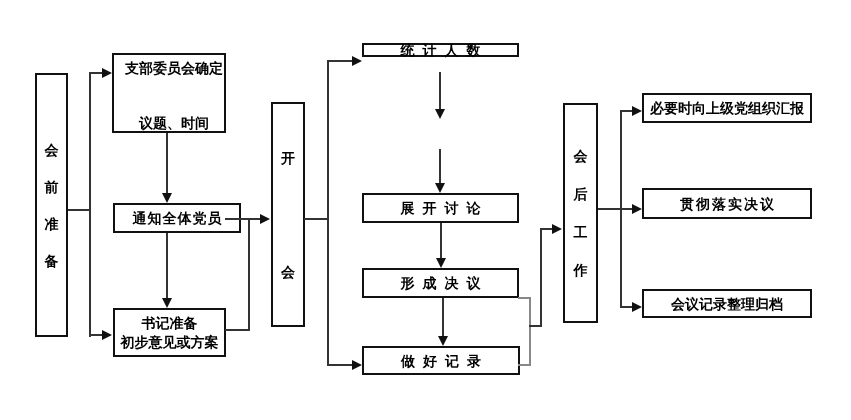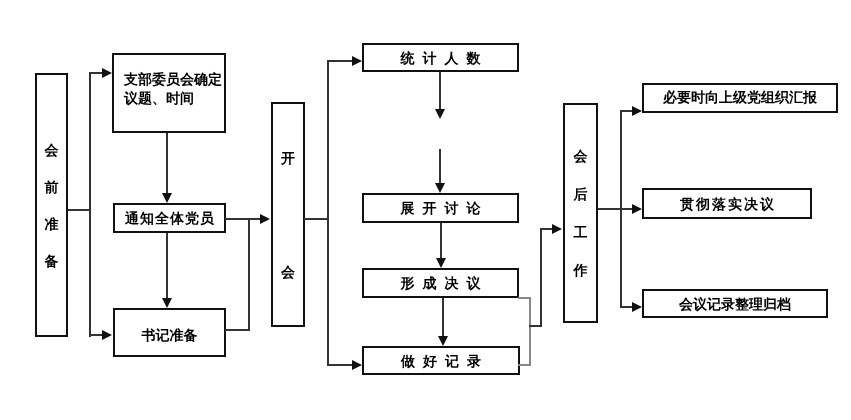--- a/index.html
+++ b/index.html
@@ -14,22 +14,22 @@
   .cbox{display:flex;align-items:center;justify-content:center;}
   .vbox{display:flex;flex-direction:column;align-items:center;justify-content:center;}
   .vbox span{display:block;}
   .gap23{gap:23px;}
   .gap100{gap:100px;}
   .gap24{gap:24px;}
   .ls8{letter-spacing:8px;text-indent:8px;}
   .ls2{letter-spacing:2px;text-indent:2px;}
   .ls1{letter-spacing:1px;text-indent:1px;}
   .twoline{display:flex;flex-direction:column;justify-content:flex-start;}
-  .tl-left{align-items:flex-start;padding:15px 0 0 10px;}
-  .tl-center{align-items:center;padding-top:16px;}
+  .tl-left{align-items:center;padding:4px 0 0 10px;gap:36px;}
+  .tl-center{align-items:center;padding-top:4px;}
   .twoline div{line-height:19px;}
   .line{position:absolute;background:#333;}
   .gline{position:absolute;background:#888;}
   .ah-r{position:absolute;width:0;height:0;border-top:5px solid transparent;
         border-bottom:5px solid transparent;border-left:10px solid #111;}
   .ah-d{position:absolute;width:0;height:0;border-left:5px solid transparent;
         border-right:5px solid transparent;border-top:10px solid #111;}
 </style>
 </head>
 <body>
@@ -53,40 +53,41 @@
       <span>后</span>
       <span>工</span>
       <span>作</span>
     </div>
 
   <div class="box twoline tl-left" style="left:112px;top:53px;width:114px;height:80px;">
     <div>支部委员会确定</div>
     <div>议题、时间</div>
   </div>
 
-  <div class="box cbox ls1" style="left:113px;top:203px;width:113px;height:30px;">通知全体党员</div>
+  <div class="box cbox ls1" style="left:113px;top:203px;width:128px;height:30px;">通知全体党员</div>
 
   <div class="box twoline tl-center" style="left:113px;top:308px;width:113px;height:49px;">
     <div>书记准备</div>
+    <div>初步意见或方案</div>
   </div>
 
-  <div class="box cbox ls8" style="left:362px;top:43px;width:157px;height:29px;">统计人数</div>
+  <div class="box cbox ls8" style="left:362px;top:43px;width:157px;height:14px;">统计人数</div>
 
 
   <div class="box cbox ls8" style="left:362px;top:193px;width:157px;height:30px;">展开讨论</div>
 
   <div class="box cbox ls8" style="left:362px;top:346px;width:158px;height:29px;">做好记录</div>
 
   <div class="box cbox ls8" style="left:362px;top:268px;width:157px;height:30px;">形成决议</div>
 
-  <div class="box cbox" style="left:642px;top:83px;width:196px;height:30px;font-family:Liberation Mono, monospace;">必要时向上级党组织汇报</div>
+  <div class="box cbox" style="left:642px;top:93px;width:170px;height:30px;">必要时向上级党组织汇报</div>
 
   <div class="box cbox ls2" style="left:642px;top:188px;width:170px;height:31px;">贯彻落实决议</div>
 
-  <div class="box cbox" style="left:642px;top:289px;width:186px;height:29px;">会议记录整理归档</div>
+  <div class="box cbox" style="left:642px;top:289px;width:170px;height:29px;">会议记录整理归档</div>
 
   <div class="line" style="left:68px;top:209px;width:23px;height:2px;"></div>
   <div class="line" style="left:89px;top:72px;width:2px;height:265px;"></div>
   <div class="line" style="left:89px;top:72px;width:14px;height:2px;"></div>
   <div class="ah-r" style="left:102px;top:68px;"></div>
   <div class="line" style="left:89px;top:334px;width:14px;height:2px;"></div>
   <div class="ah-r" style="left:102px;top:330px;"></div>
 
   <div class="line" style="left:166px;top:133px;width:2px;height:61px;"></div>
   <div class="ah-d" style="left:162px;top:193px;"></div>

